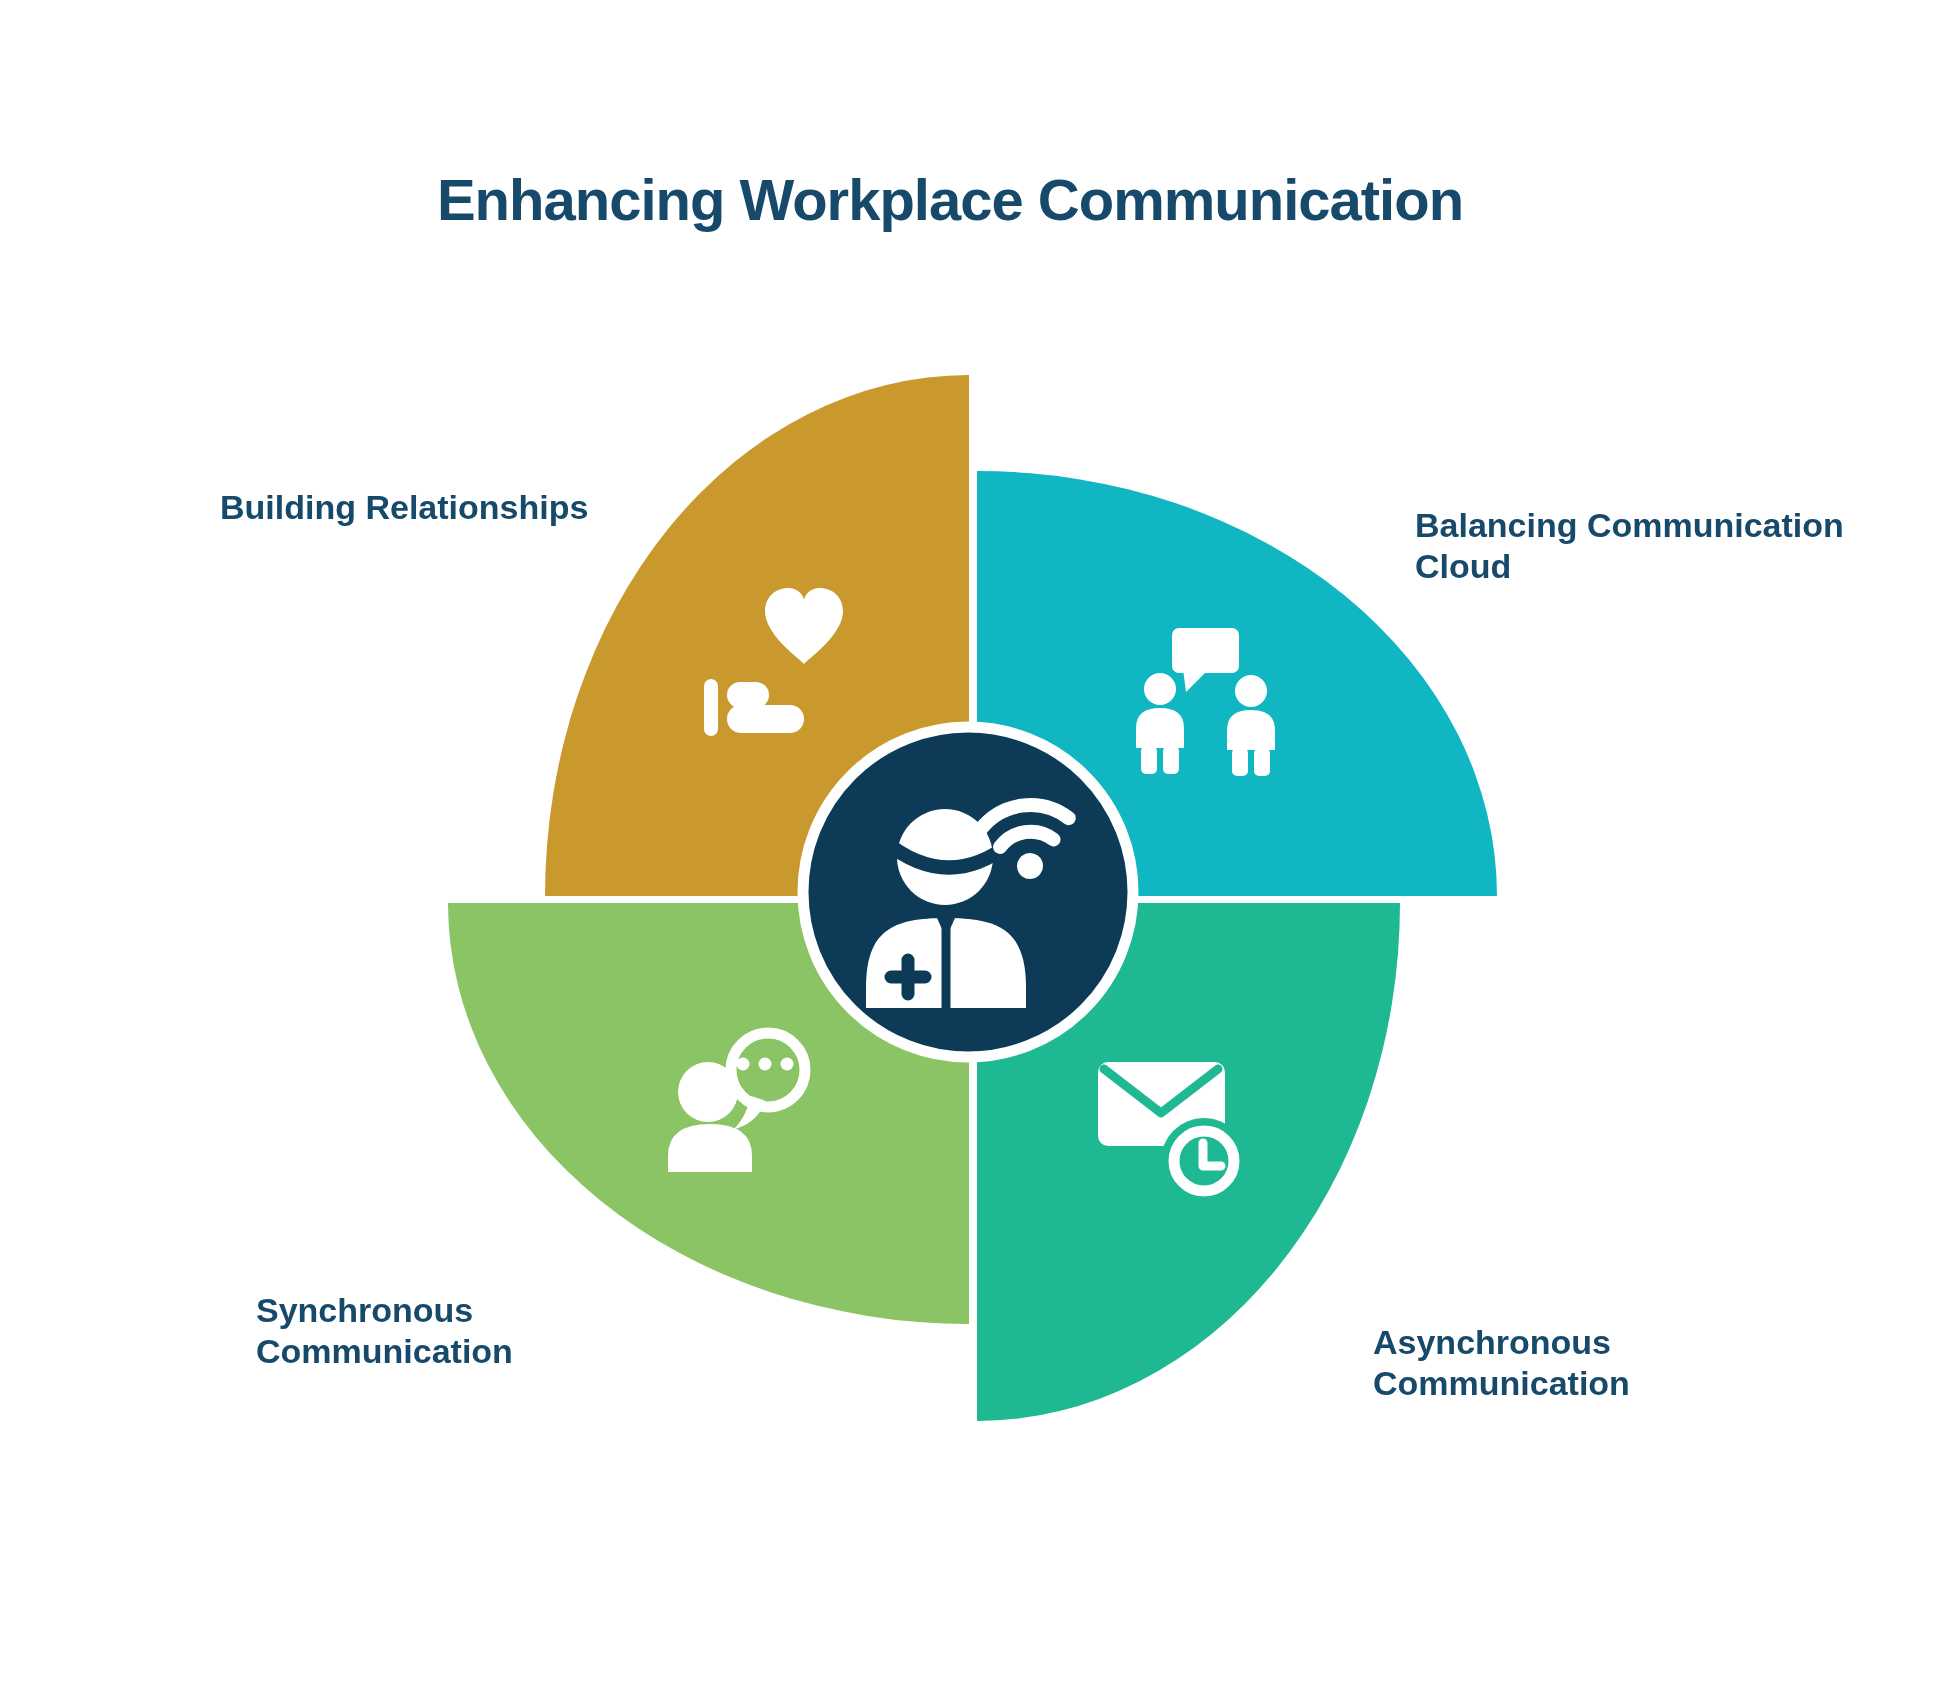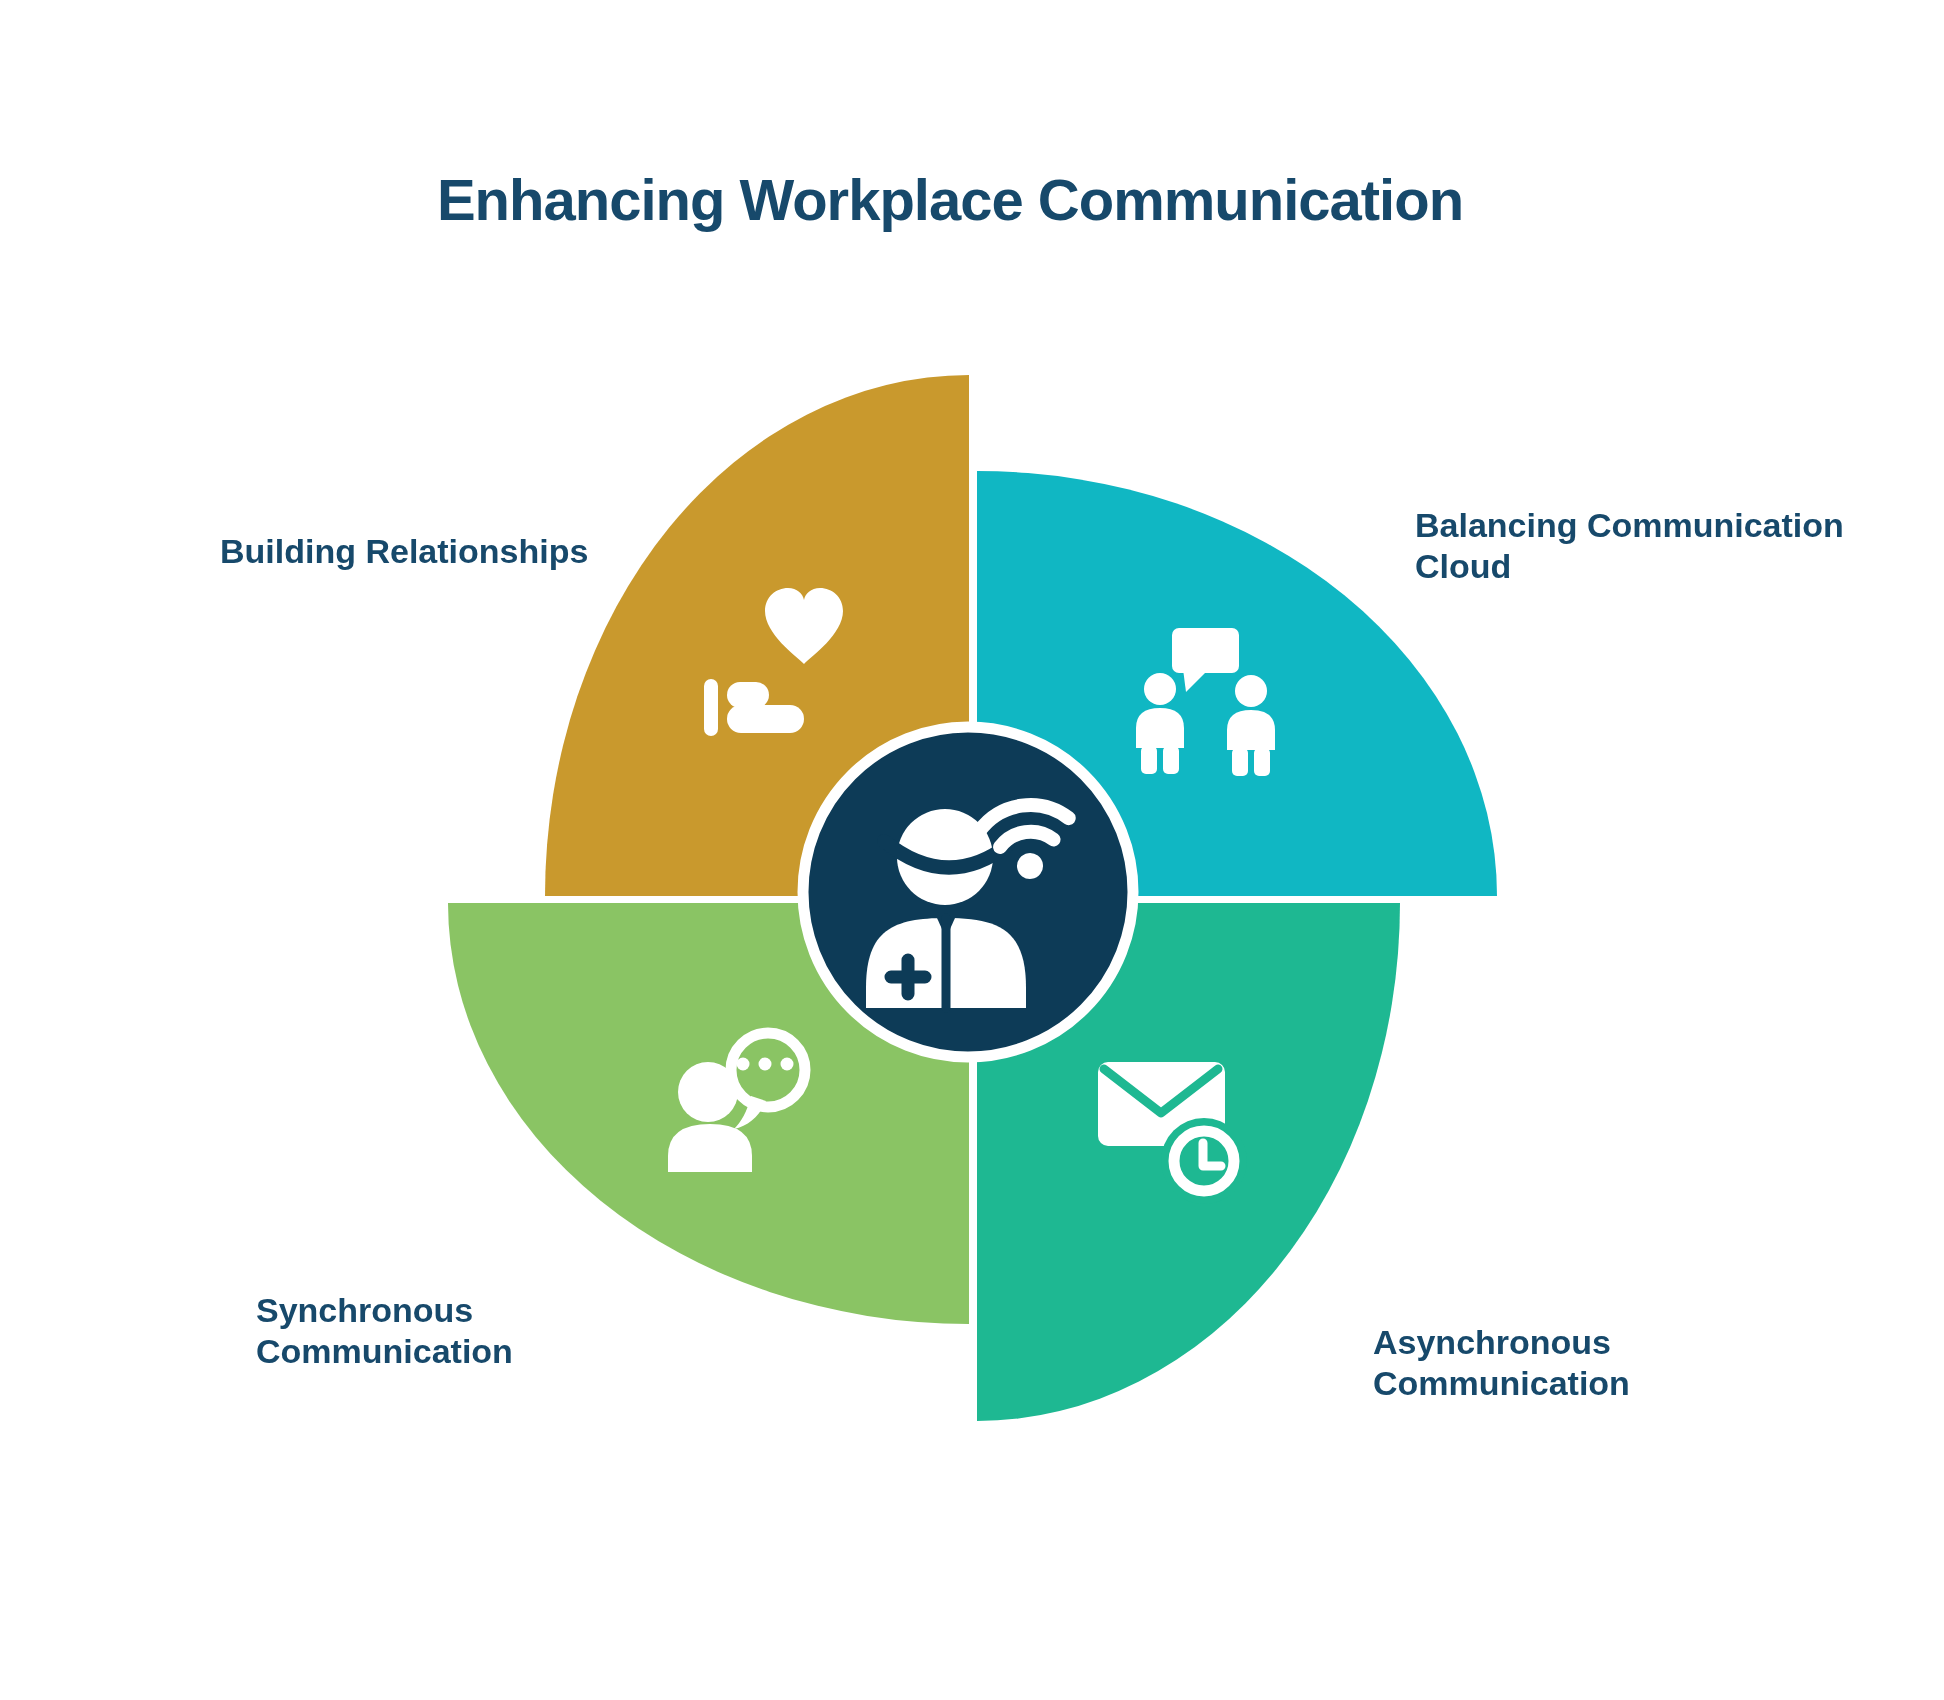--- a/index.html
+++ b/index.html
@@ -14,21 +14,21 @@
   svg.wheel{position:absolute;left:0;top:0;}
 
   .page-title{
     position:absolute;left:0;top:166px;width:1900px;text-align:center;
     font-size:58px;font-weight:bold;letter-spacing:-1px;color:var(--text_navy);
   }
   .label{
     position:absolute;font-size:34px;font-weight:bold;color:var(--text_navy);
     line-height:41px;white-space:nowrap;
   }
-  .label.building{left:220px;top:487px;margin-top:44px;}
+  .label.building{left:220px;top:487px;}
   .label.balancing{left:1375px;top:505px;margin-left:40px;}
   .label.synchronous{left:256px;top:1290px;width:400px;text-align:left;}
   .label.asynchronous{left:1373px;top:1290px;margin-top:32px;}
 
   
   .q-gold{fill:var(--gold);}
   .q-teal{fill:var(--teal);}
   .q-green{fill:var(--green);}
   .q-tealgreen{fill:var(--teal_green);}
   .fill-white{fill:var(--white);}

